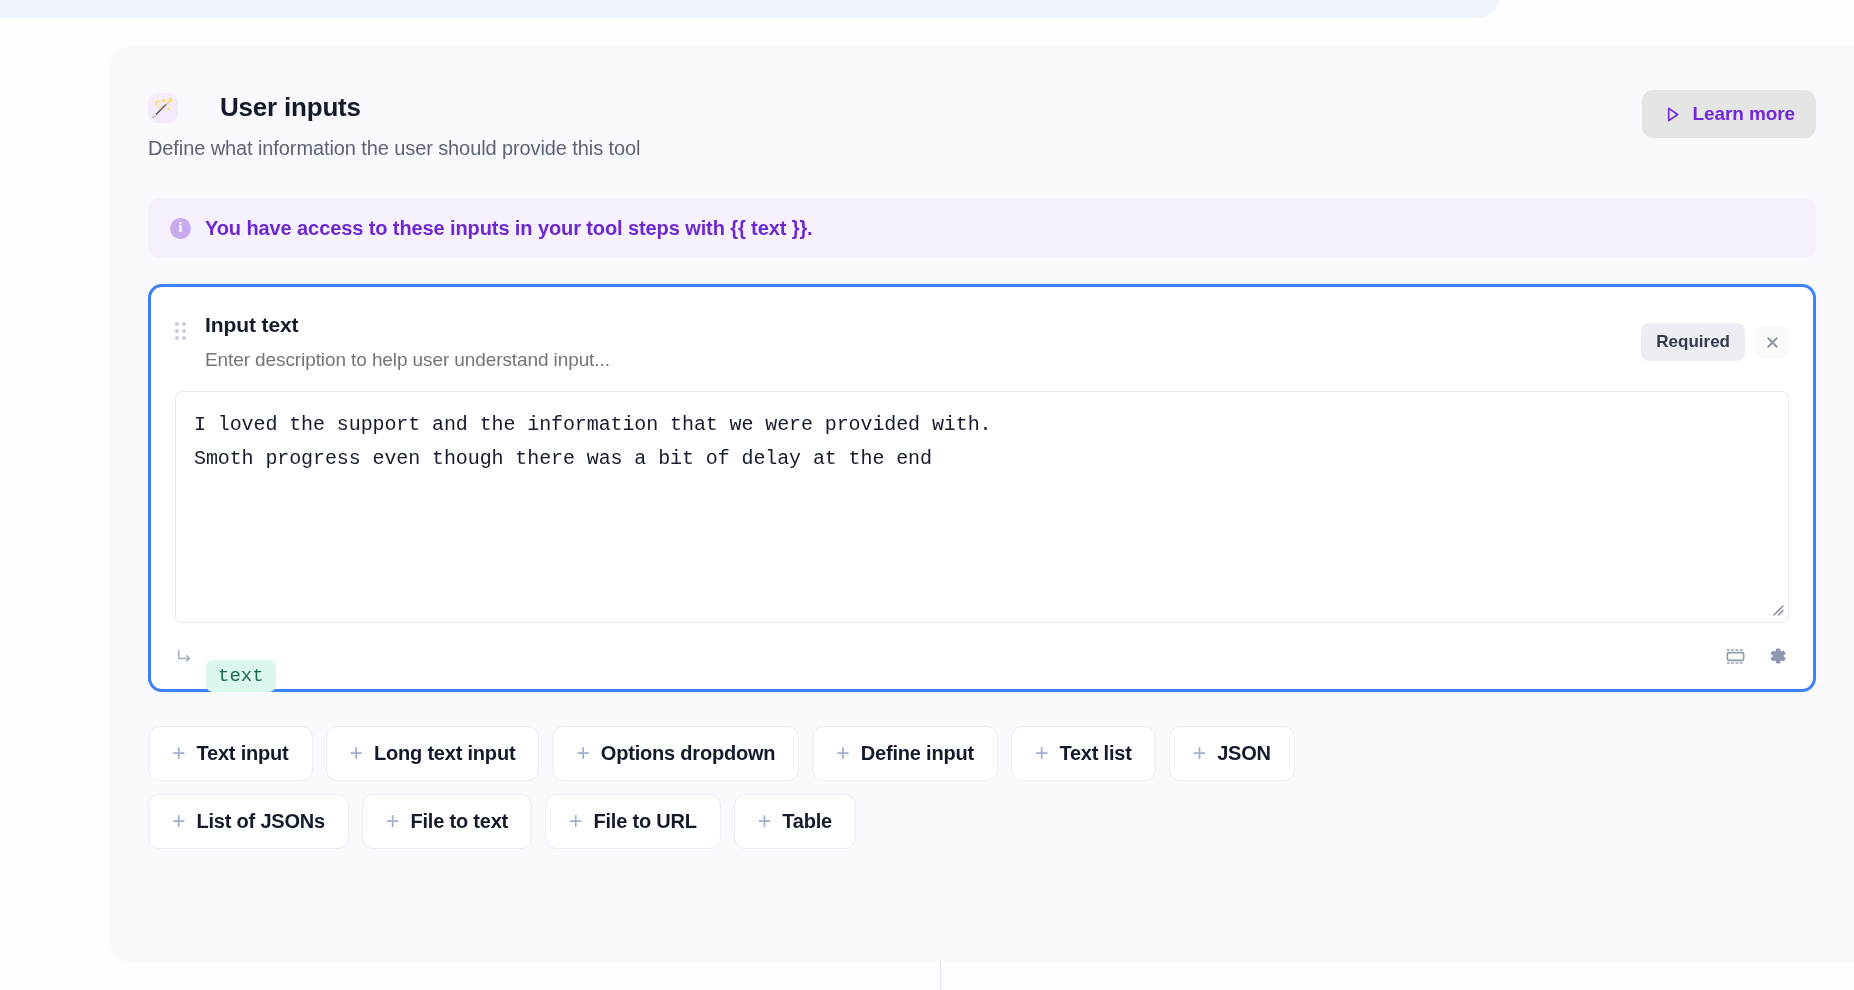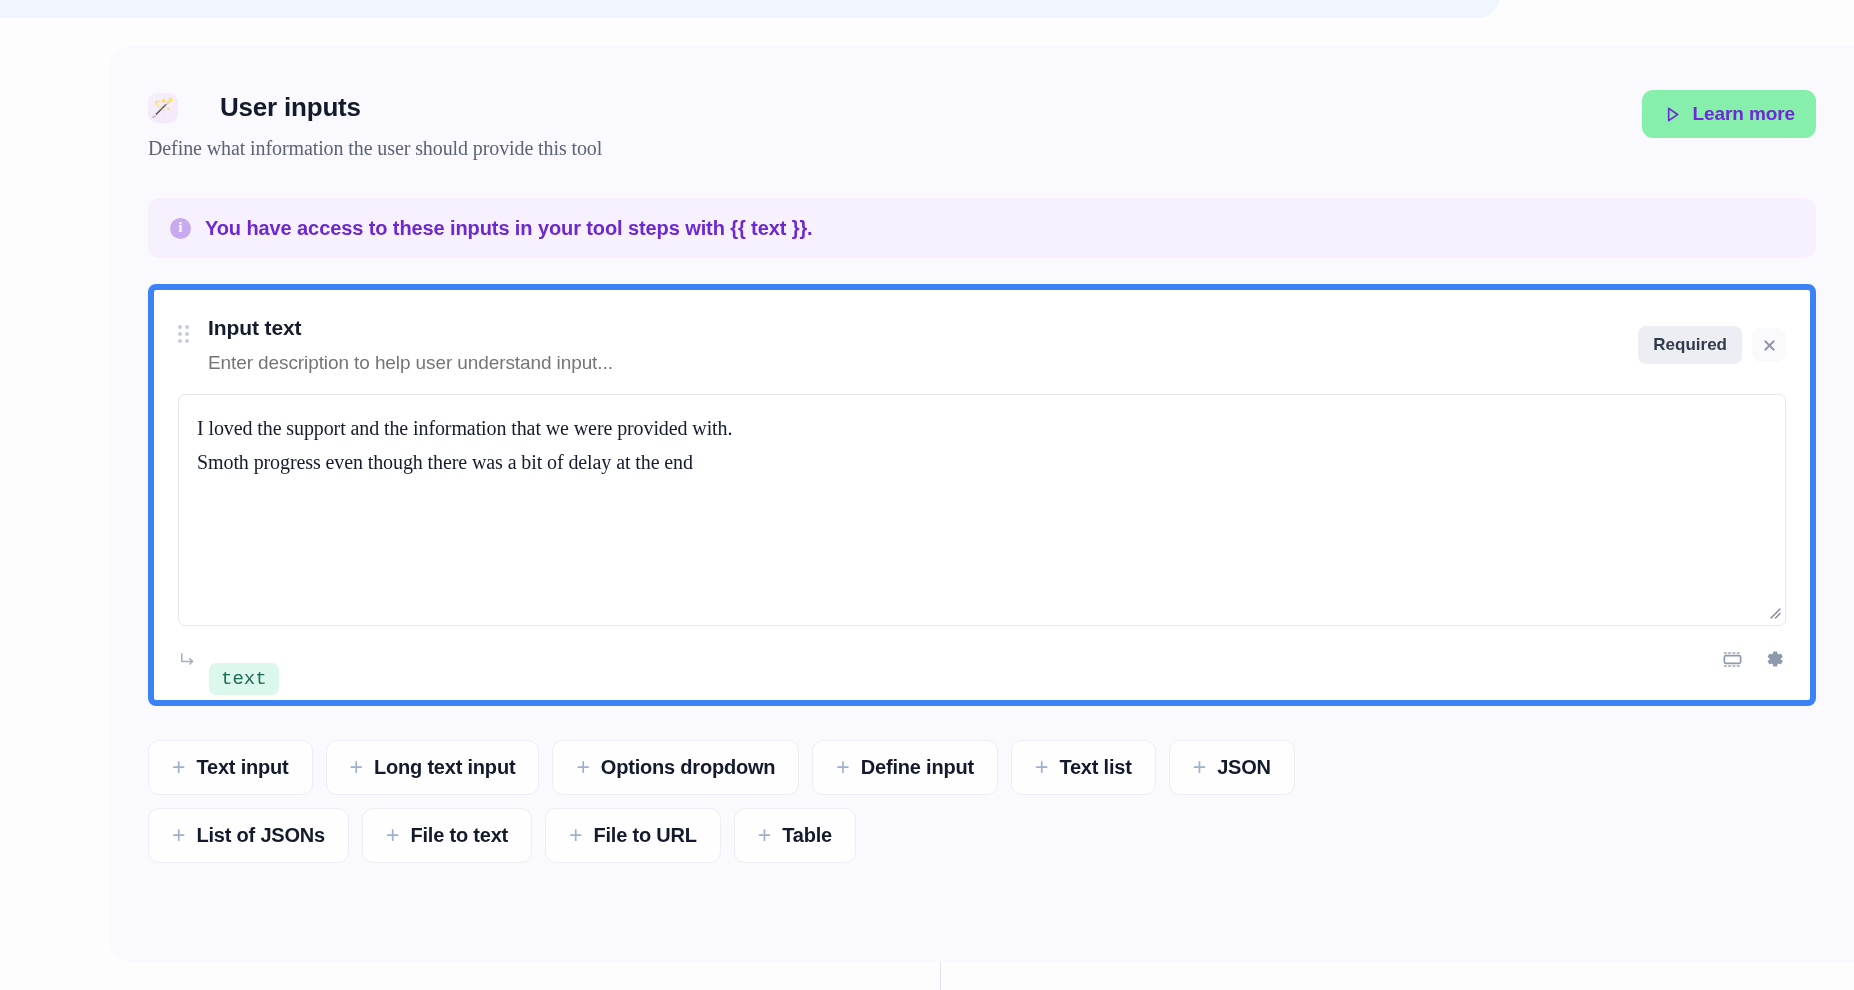--- a/index.html
+++ b/index.html
@@ -80,28 +80,27 @@
     font-weight: bold;
     color: #131a2b;
     letter-spacing: -0.2px;
     margin-left: 29px;
   }
   .panel-sub {
     margin-top: 14px;
     font-size: 20px;
     color: #5c6374;
     letter-spacing: -0.1px;
-    font-family: Liberation Serif, serif;
   }
 
   .learn-more {
     display: flex;
     align-items: center;
     gap: 11px;
-    background: #86efac;
+    background: #e5e5e5;
     border: none;
     border-radius: 11px;
     padding: 13px 21px;
     cursor: pointer;
     font-family: inherit;
   }
   .learn-more .lm-label {
     font-size: 19px;
     font-weight: bold;
     color: #7028d8;
@@ -135,23 +134,23 @@
     font-size: 20px;
     font-weight: bold;
     color: #6d28d2;
     letter-spacing: -0.1px;
   }
 
   
   .input-card {
     margin-top: 26px;
     background: #ffffff;
-    border: 6px solid #3b82f6;
-    border-radius: 8px;
-    padding: 26px 24px 8px 24px;
+    border: 3px solid #3b82f6;
+    border-radius: 14px;
+    padding: 26px 24px 0 24px;
     position: relative;
   }
   .card-head {
     display: flex;
     align-items: flex-start;
   }
   .drag-handle {
     width: 14px;
     display: grid;
     grid-template-columns: 4px 4px;
@@ -207,21 +206,21 @@
     cursor: pointer;
   }
 
   .textarea-wrap { margin-top: 20px; position: relative; }
   .value-area {
     width: 100%;
     height: 232px;
     border: 1px solid #e4e7ee;
     border-radius: 7px;
     padding: 16px 18px;
-    font-family: Liberation Serif, serif;
+    font-family: Liberation Mono, monospace;
     font-size: 20px;
     line-height: 1.72;
     color: #151c2d;
     resize: none;
     outline: none;
     background: #ffffff;
     letter-spacing: -0.1px;
   }
   .resize-grip {
     position: absolute;

